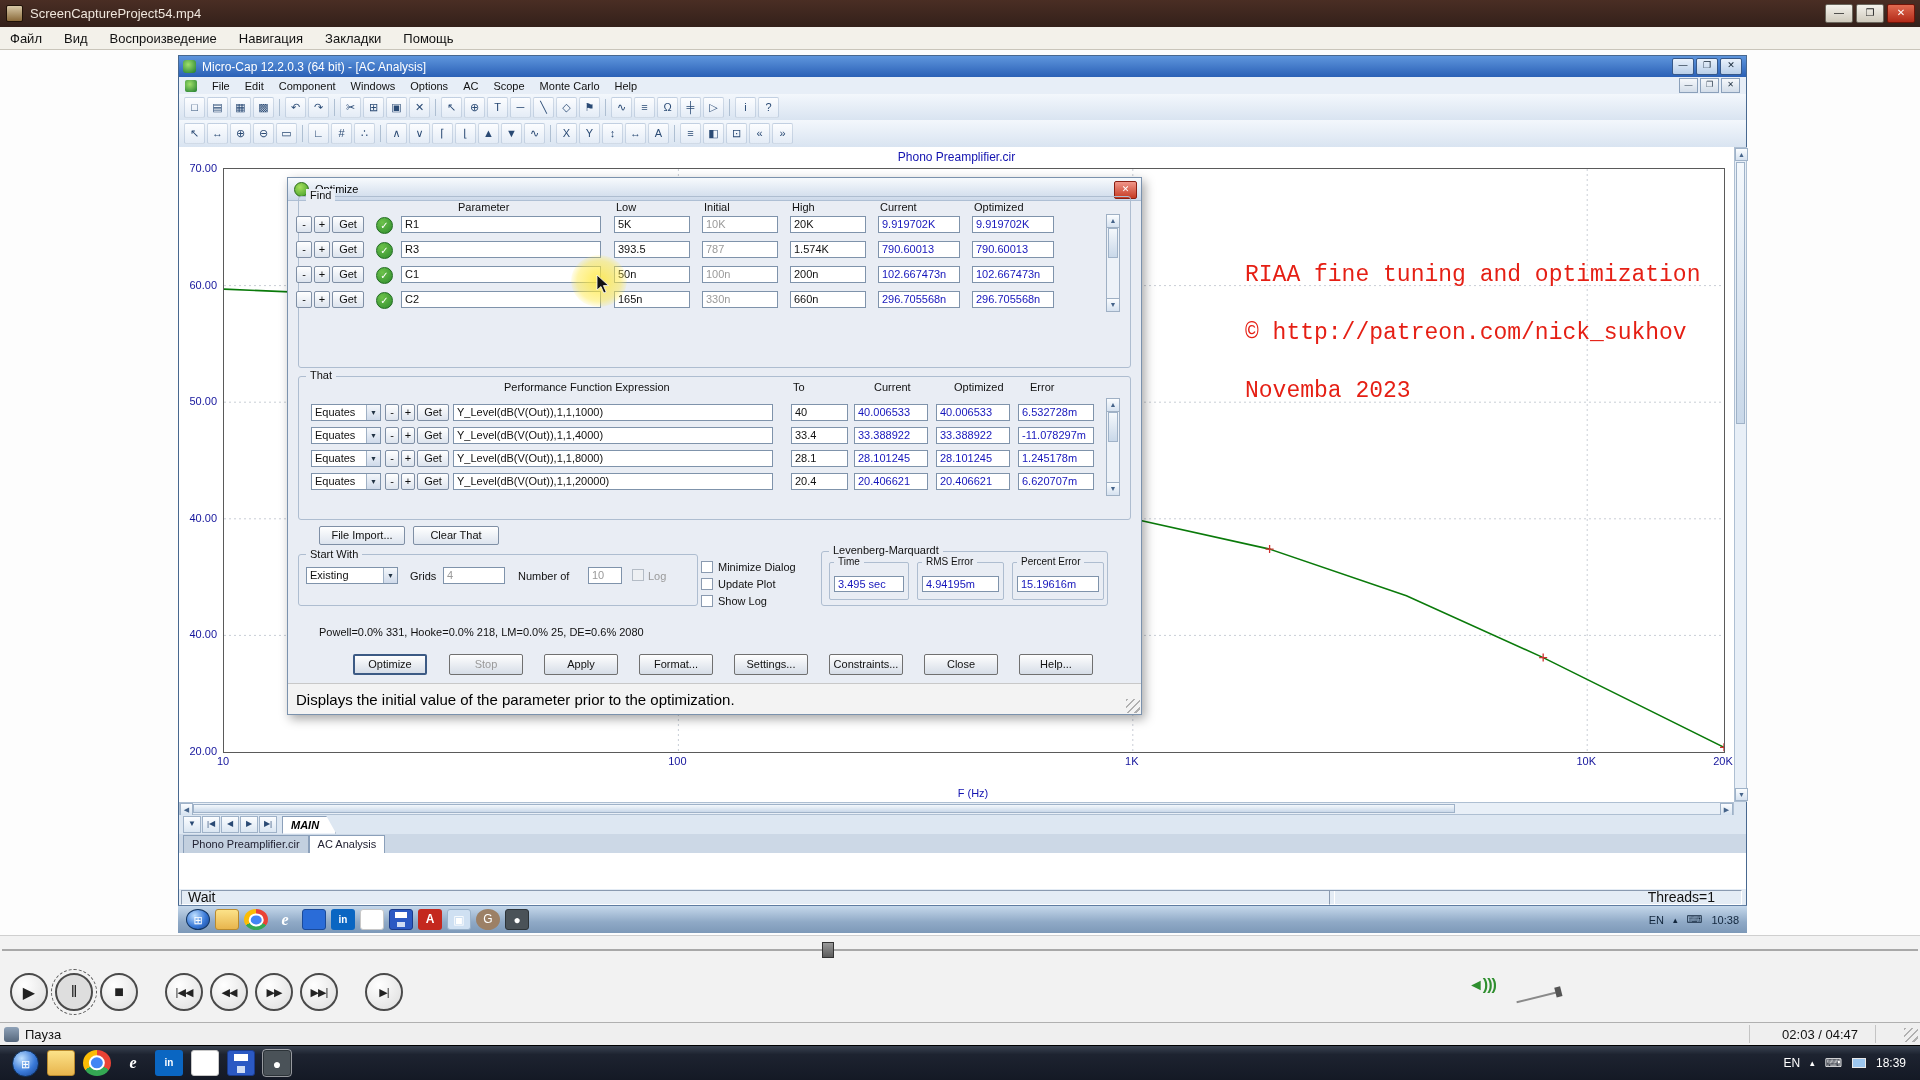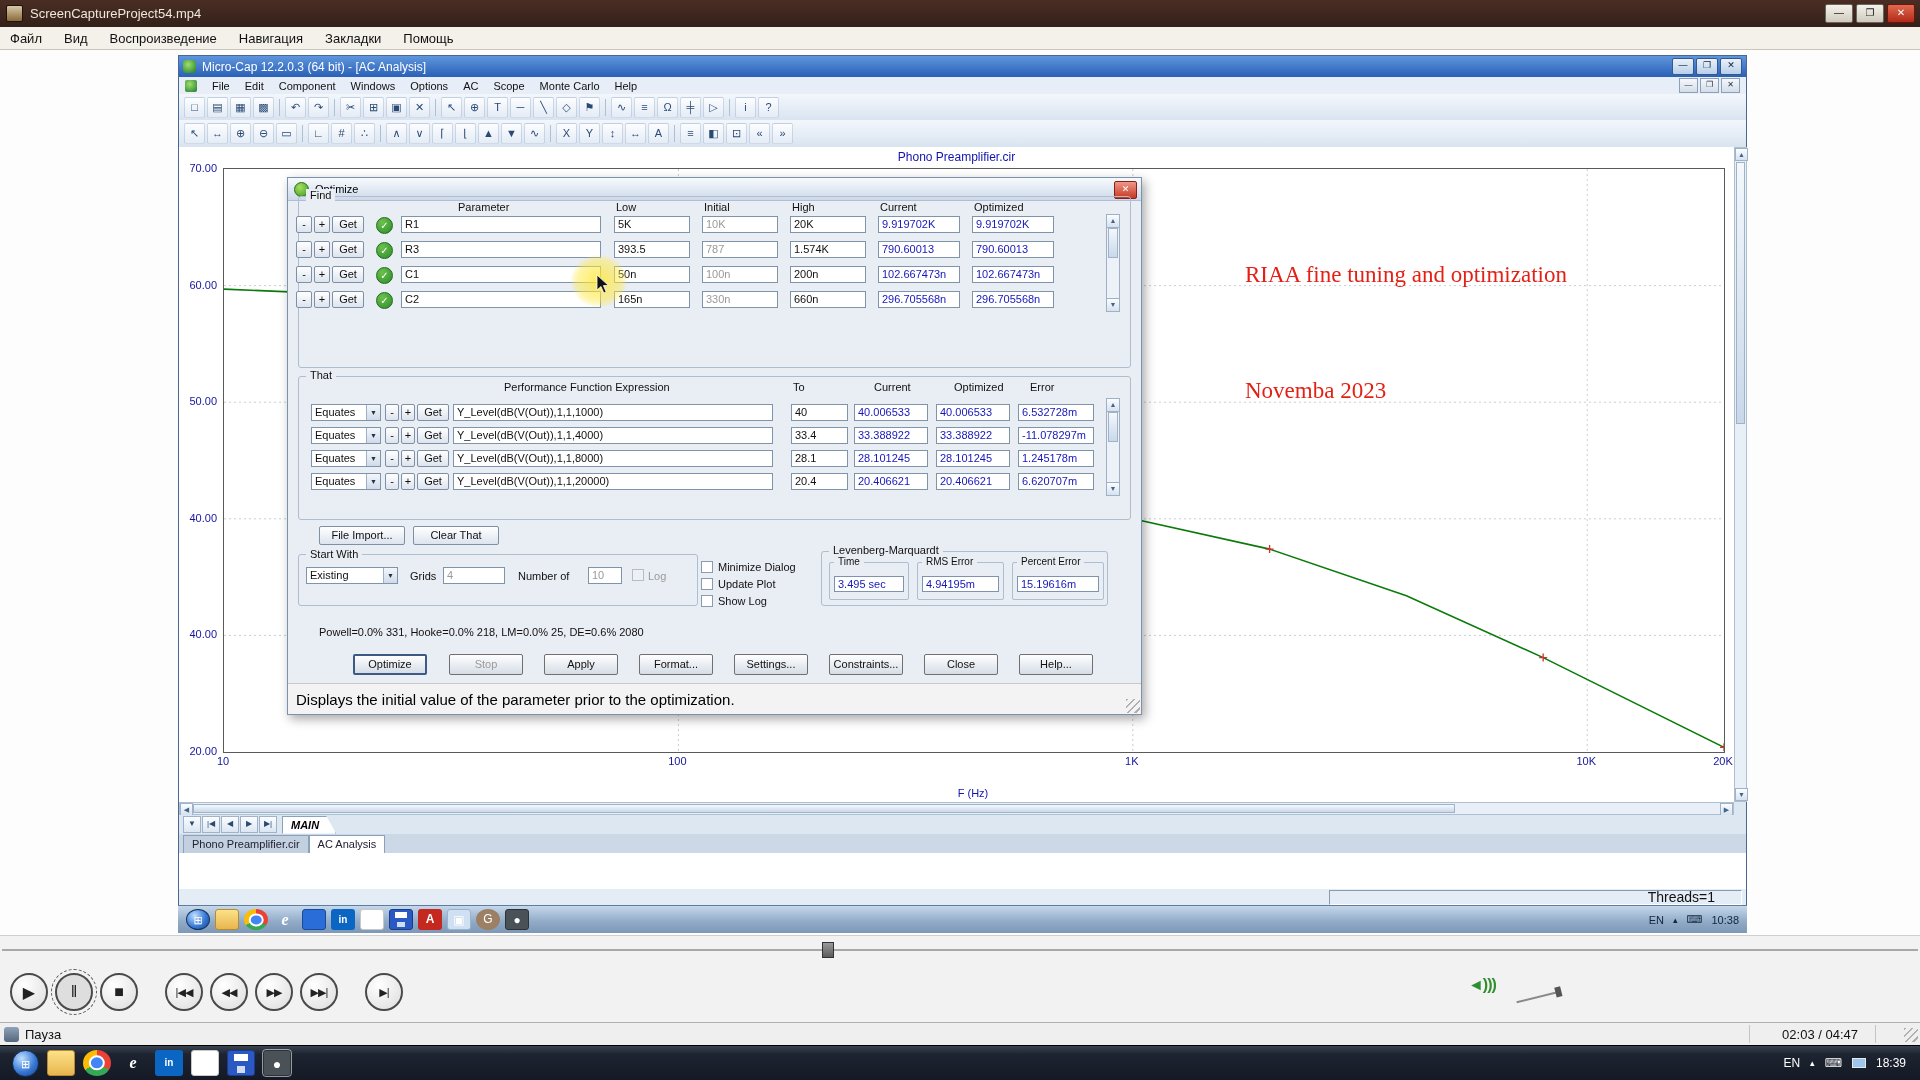--- a/index.html
+++ b/index.html
@@ -141,21 +141,21 @@
   .dbtn{position:absolute;top:476px;width:74px;height:21px;box-sizing:border-box;border:1px solid #707070;border-radius:2px;
     background:linear-gradient(#fefefe,#d6dde7);font-size:11px;text-align:center;line-height:19px;color:#111;}
   .dbtn.default{border:2px solid #3c5a84;line-height:17px;}
   .dbtn.disabled{color:#9a9a9a;}
   .dlg-status{position:absolute;left:0;right:0;bottom:0;height:31px;background:#f3f3f3;border-top:1px solid #c8c8c8;
     font-size:15px;color:#000;padding:7px 8px;box-sizing:border-box;}
   .grip{position:absolute;right:1px;bottom:1px;width:14px;height:14px;
     background:repeating-linear-gradient(135deg,#b0b0b0 0 2px,transparent 2px 5px);}
 
   
-  .anno{position:absolute;left:1245px;color:#e51f14;font-family:Liberation Serif, serif;font-size:23px;z-index:5;white-space:nowrap;}
+  .anno{position:absolute;left:1245px;color:#e51f14;font-family:Liberation Mono, monospace;font-size:23px;z-index:5;white-space:nowrap;}
   #cursor-glow{position:absolute;left:571px;top:205px;width:56px;height:52px;border-radius:50%;z-index:30;
     background:radial-gradient(ellipse at center,rgba(255,232,60,.85) 0%,rgba(255,232,60,.45) 55%,rgba(255,232,60,0) 75%);}
   #cursor{position:absolute;left:596px;top:224px;z-index:31;}
 
   
   #seek{position:absolute;left:0;top:935px;width:1920px;height:27px;background:#f2f2f2;border-top:1px solid #cfcfcf;box-sizing:border-box;}
   #seek .track{position:absolute;left:2px;right:2px;top:13px;height:2px;background:#a8a8a8;}
   #seek .handle{position:absolute;top:6px;width:10px;height:14px;background:linear-gradient(#9a9a9a,#5c5c5c);border:1px solid #333;}
   #pcontrols{position:absolute;left:0;top:962px;width:1920px;height:60px;background:#f2f2f2;display:flex;align-items:center;padding-left:10px;box-sizing:border-box;}
   .pbtn{width:38px;height:38px;border-radius:50%;border:2px solid #4a4a4a;background:radial-gradient(circle at 35% 30%,#ffffff,#dcdcdc);
@@ -345,25 +345,27 @@
       <span class="navbtn">▶</span>
       <span class="navbtn">▶|</span>
       <span id="main-tab">MAIN</span>
     </div>
     <div class="mc-filetabs">
       <span class="ftab">Phono Preamplifier.cir</span>
       <span class="ftab active">AC Analysis</span>
     </div>
     <div class="mc-gap"></div>
     <div class="mc-status">
+      <span class="st-cell" style="left:2px;width:1140px">Wait</span>
       <span class="st-cell" style="left:1150px;right:4px;text-align:right;padding-right:26px">Threads=1</span>
     </div>
   </div>
 
   <div class="anno" style="top:212px">RIAA fine tuning and optimization</div>
+  <div class="anno" style="top:270px">© http://patreon.com/nick_sukhov</div>
   <div class="anno" style="top:328px">Novemba 2023</div>
 
   <div id="optimize" style="top:127px">
     <div class="dlg-title">
       <span class="dlg-ic"></span>
       <span>Optimize</span>
     </div>
     <span class="dlg-close">✕</span>
 
     <div class="grp" style="left:10px;top:18px;width:831px;height:170px"></div>

